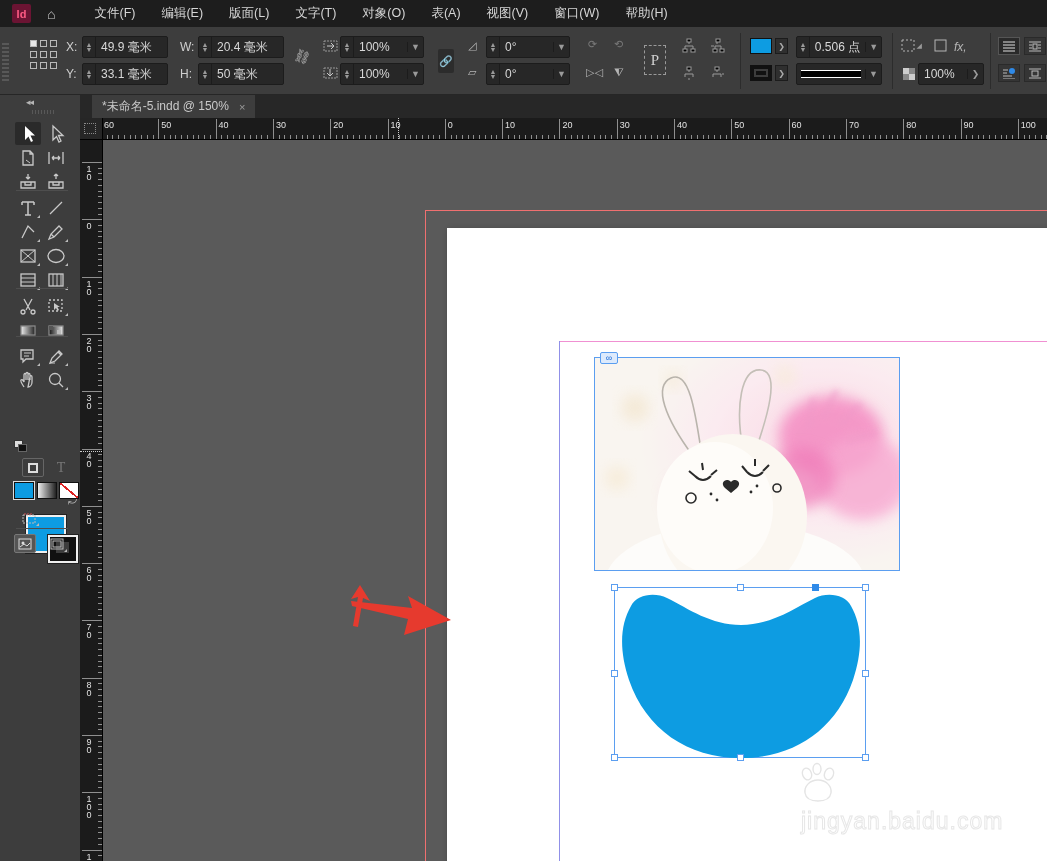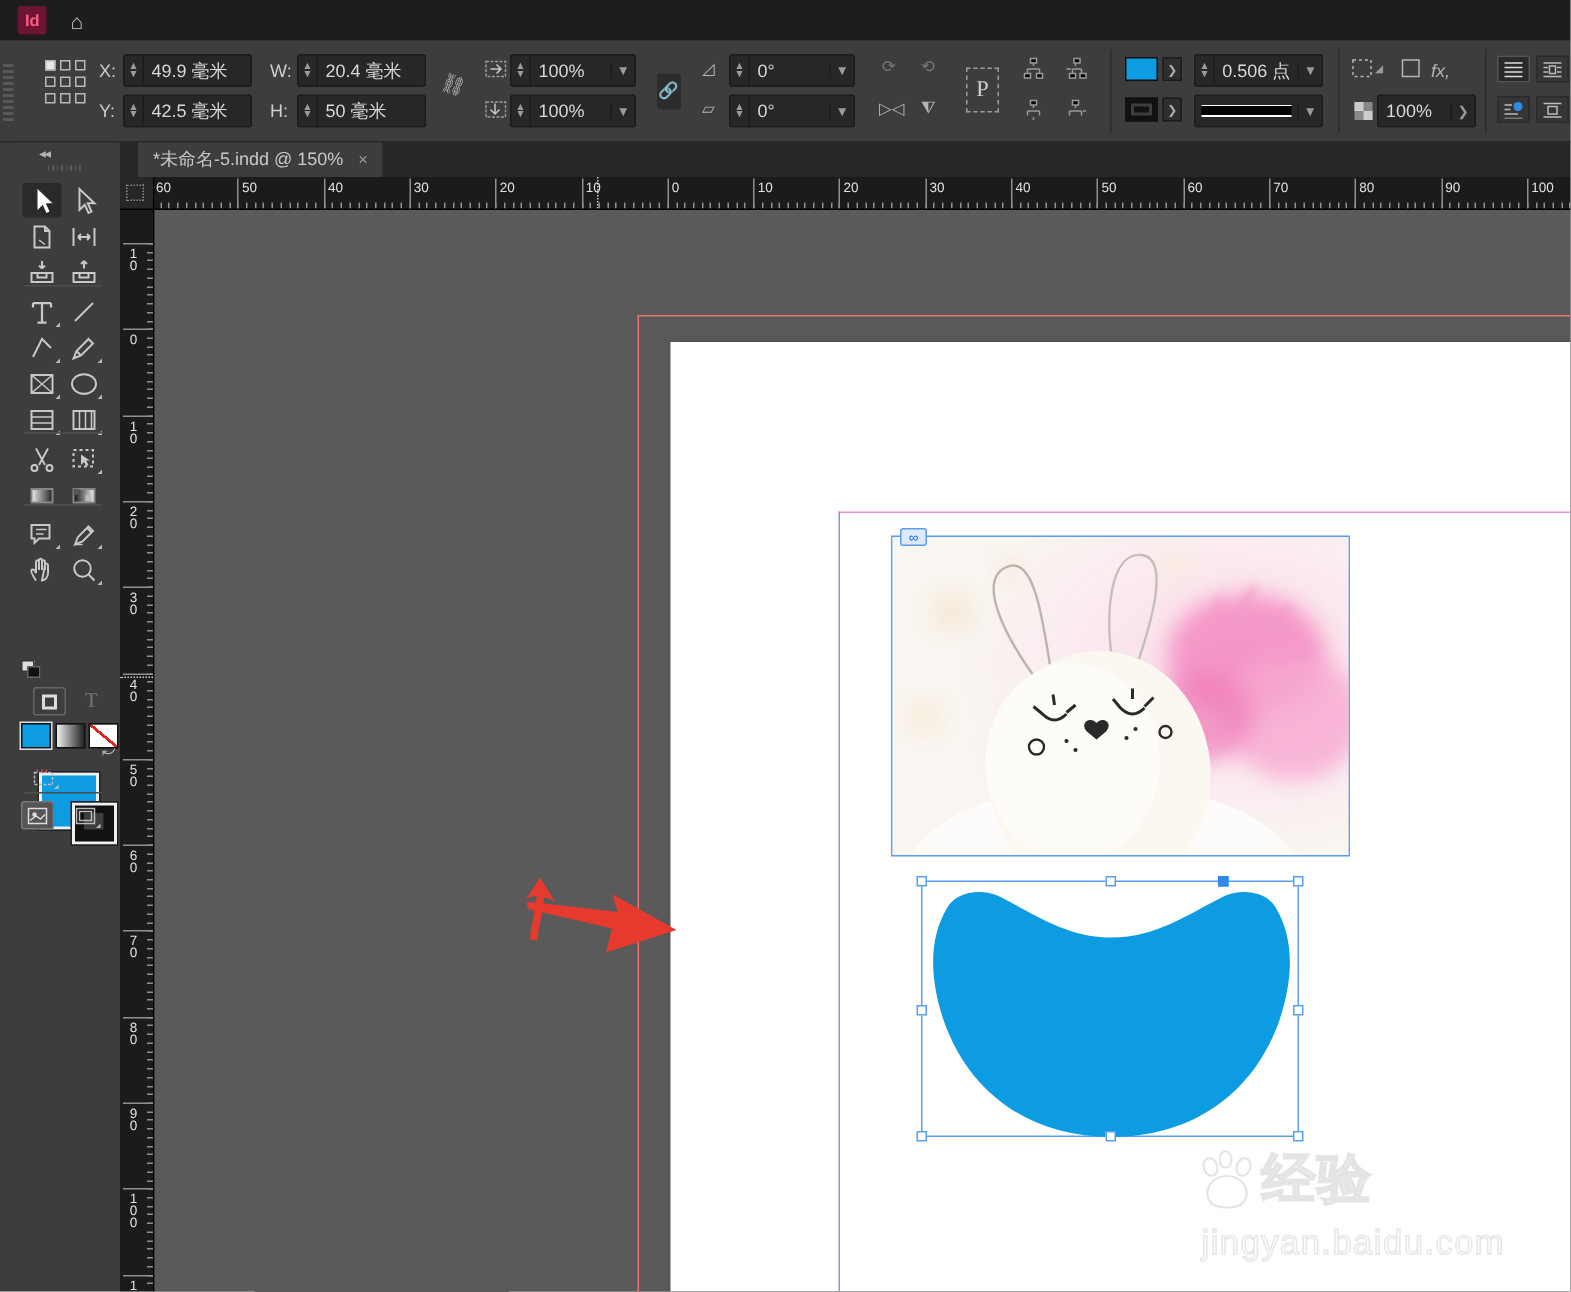--- a/index.html
+++ b/index.html
@@ -103,20 +103,31 @@
   #watermark{position:absolute;left:692px;top:622px;width:300px;color:#fff;opacity:.95;}
   .wm1{font-size:36px;font-weight:bold;letter-spacing:1px;-webkit-text-stroke:1.2px #e3e3e3;display:flex;align-items:center;}
   .wm2{font-size:23px;letter-spacing:1px;margin-top:4px;margin-left:6px;-webkit-text-stroke:1px #e6e6e6;}
 </style>
 </head>
 <body>
 
 <div id="menubar" class="abs">
   <div id="id-logo">Id</div>
   <div id="home-ic">⌂</div>
+  <div id="menu-items">
+      <span class="menu-item">文件(F)</span>
+      <span class="menu-item">编辑(E)</span>
+      <span class="menu-item">版面(L)</span>
+      <span class="menu-item">文字(T)</span>
+      <span class="menu-item">对象(O)</span>
+      <span class="menu-item">表(A)</span>
+      <span class="menu-item">视图(V)</span>
+      <span class="menu-item">窗口(W)</span>
+      <span class="menu-item">帮助(H)</span>
+    </div>
 </div>
 
 <div id="cpanel" class="abs">
   <div class="cp grip"></div>
 
   <div class="cp refgrid">
     <i class="f" style="left:0;top:0"></i>
     <i style="left:10px;top:0"></i>
       <i style="left:20px;top:0"></i>
     <i style="left:0;top:11px"></i>
@@ -128,21 +139,21 @@
   </div>
 
   <div class="cp cl" style="left:66px;top:9px">X:</div>
   <div class="cp field" style="left:82px;top:9px;width:86px">
     <span class="spin">▲<br>▼</span>
       <span class="fval">49.9 毫米</span>
   </div>
   <div class="cp cl" style="left:66px;top:36px">Y:</div>
   <div class="cp field" style="left:82px;top:36px;width:86px">
     <span class="spin">▲<br>▼</span>
-      <span class="fval">42.5 毫米</span>
+      <span class="fval">33.1 毫米</span>
   </div>
 
   <div class="cp cl" style="left:180px;top:9px">W:</div>
   <div class="cp field" style="left:198px;top:9px;width:86px">
     <span class="spin">▲<br>▼</span>
       <span class="fval">20.4 毫米</span>
   </div>
   <div class="cp cl" style="left:180px;top:36px">H:</div>
   <div class="cp field" style="left:198px;top:36px;width:86px">
     <span class="spin">▲<br>▼</span>
@@ -943,17 +954,16 @@
   <div id="watermark">
     <div class="wm1">
       <svg width="42" height="42" viewBox="0 0 42 42" style="margin:0 2px">
         <g fill="#fff" stroke="#e3e3e3" stroke-width="1.4">
           <ellipse cx="10" cy="12" rx="4.5" ry="6" transform="rotate(-20 10 12)"></ellipse>
           <ellipse cx="32" cy="12" rx="4.5" ry="6" transform="rotate(20 32 12)"></ellipse>
           <ellipse cx="20" cy="7" rx="4" ry="5.5"></ellipse>
           <path d="M21 18 c8 0 14 6 13 13 c-1 6 -7 8 -13 8 c-6 0 -12 -2 -13 -8 c-1 -7 5 -13 13 -13 z"></path>
         </g>
       </svg>
-      <span>经验</span>
     </div>
     <div class="wm2">jingyan.baidu.com</div>
   </div>
 </div>
 
 </body></html>

